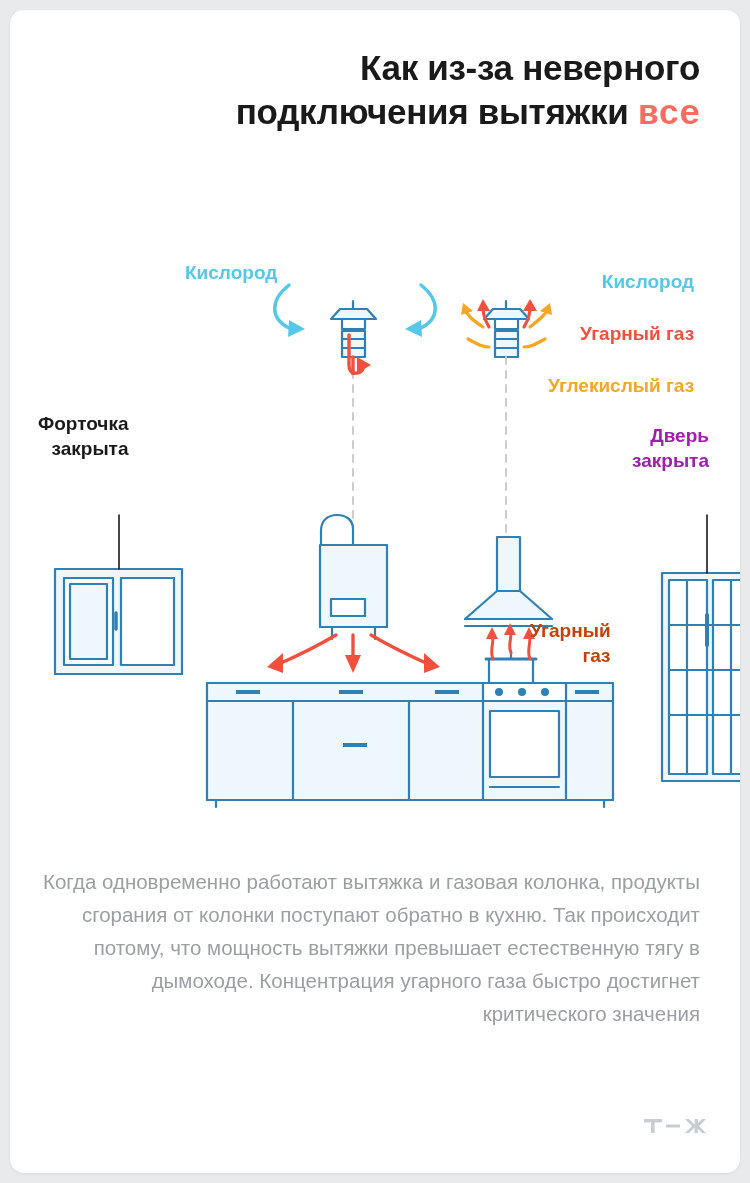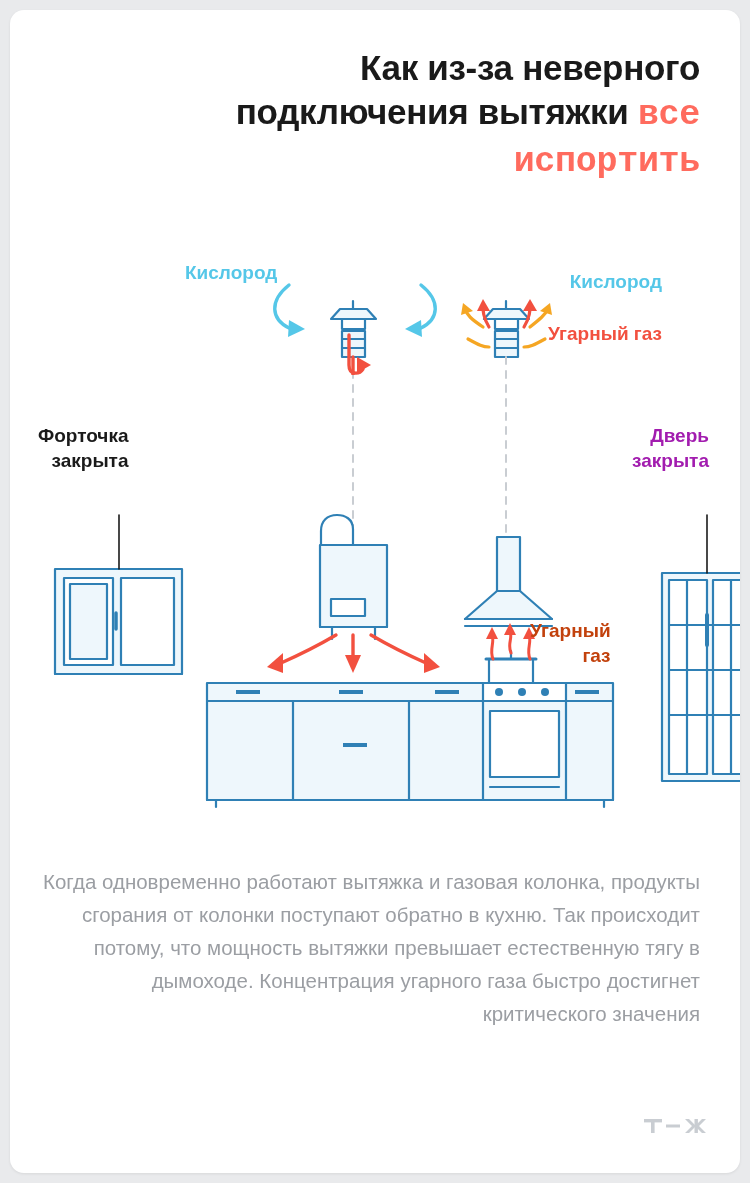--- a/index.html
+++ b/index.html
@@ -67,42 +67,42 @@
   .label {
     position: absolute;
     font-size: 19px;
     line-height: 25px;
     font-weight: bold;
     white-space: pre-line;
   }
   .lbl-oxygen-left { left: 175px; top: 45px; color: #55c7e8; }
   .lbl-legend { left: 538px; top: 28px; }
   .lbl-legend div { line-height: 27px; }
-  .lbl-vent { left: 28px; top: 208px; color: #1a1a1a; }
+  .lbl-vent { left: 28px; top: 196px; color: #1a1a1a; }
   .lbl-door { left: 622px; top: 208px; color: #a21caf; }
   .lbl-co { left: 520px; top: 403px; color: #c2410c; }
 </style>
 </head>
 <body>
 
 <div class="card">
 
   <div class="title">
     <span>Как из-за неверного</span><br>
     <span>подключения вытяжки </span><span class="accent">все</span><br>
-    <span class="accent">испортить</span>
   </div>
 
   <div class="illustration">
 
     <div class="label lbl-oxygen-left">Кислород</div>
 
     <div class="label lbl-legend">
       <div style="color:#55c7e8">Кислород</div>
       <div style="color:#f2503f">Угарный газ</div>
+      <div style="color:#f5a623">Углекислый газ</div>
     </div>
 
     <div class="label lbl-vent">Форточка
 закрыта</div>
     <div class="label lbl-door">Дверь
 закрыта</div>
     <div class="label lbl-co">Угарный
 газ</div>
 
     <svg width="730" height="610" viewBox="0 0 730 610">

